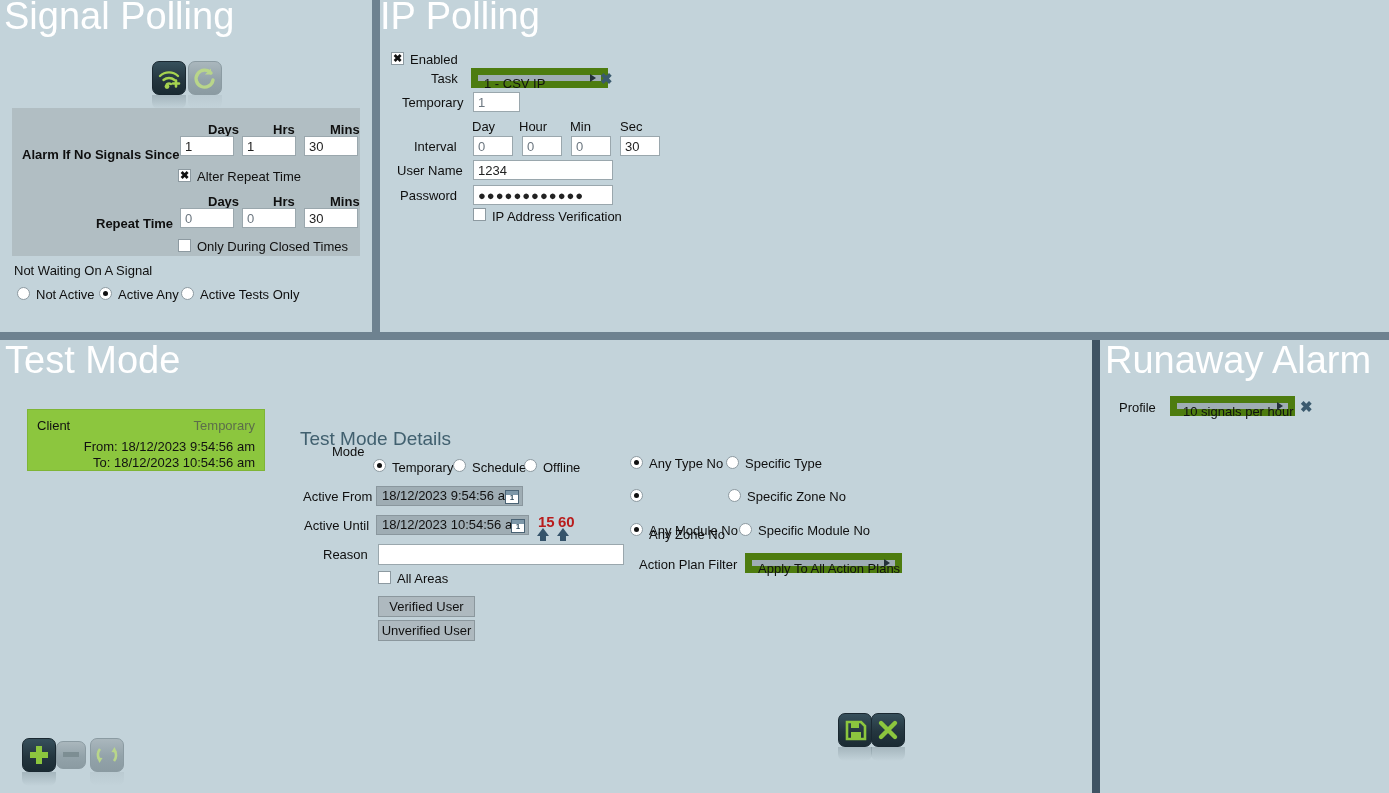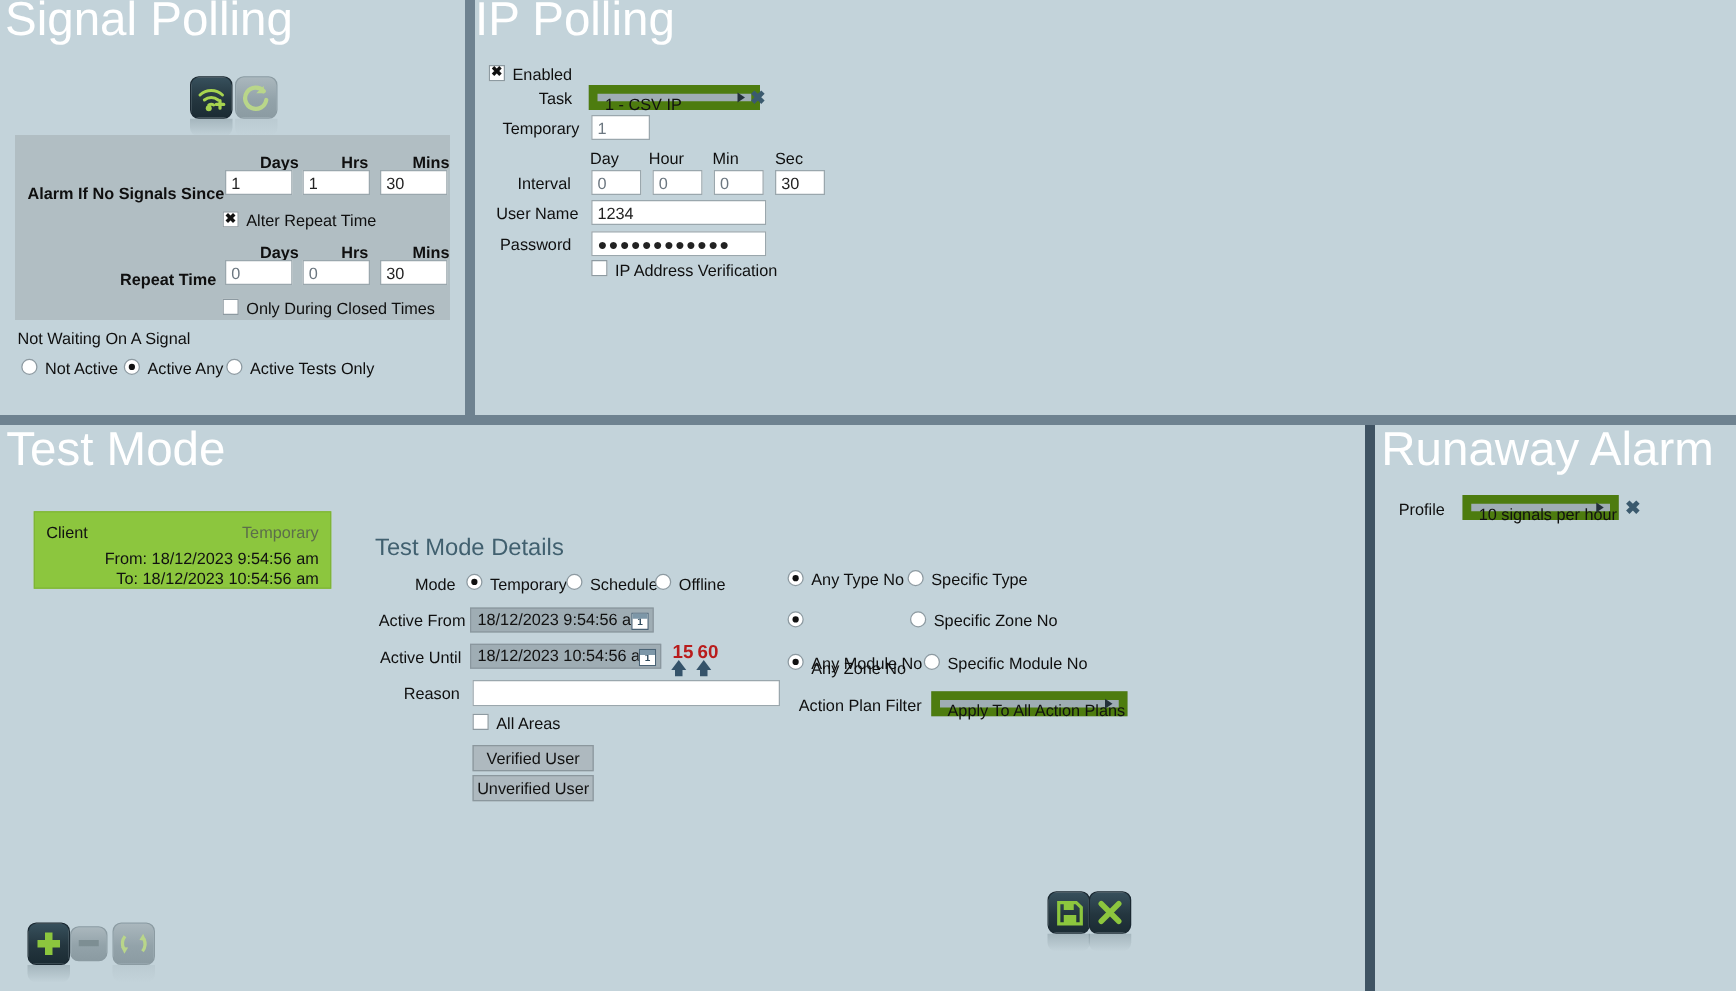--- a/index.html
+++ b/index.html
@@ -377,21 +377,21 @@
 
   <div class="client-card" style="left:27px;top:69px;width:238px;height:62px;">
     <div class="cc-name">Client</div>
     <div class="cc-type">Temporary</div>
     <div class="cc-from">From: 18/12/2023 9:54:56 am</div>
     <div class="cc-to">To: 18/12/2023 10:54:56 am</div>
   </div>
 
   <div class="section-subtitle" style="left:300px;top:88px;">Test Mode Details</div>
 
-  <div class="lbl" style="left:332px;top:120px;">Mode</div>
+  <div class="lbl" style="left:332px;top:104px;">Mode</div>
   <div class="rb on" style="left:373px;top:119px;"></div>
   <div class="lbl" style="left:392px;top:120px;">Temporary</div>
   <div class="rb" style="left:453px;top:119px;"></div>
   <div class="lbl" style="left:472px;top:120px;">Schedule</div>
   <div class="rb" style="left:524px;top:119px;"></div>
   <div class="lbl" style="left:543px;top:120px;">Offline</div>
 
   <div class="lbl" style="left:303px;top:149px;">Active From</div>
   <div class="datefield" style="left:376px;top:146px;width:147px;">
     <span>18/12/2023 9:54:56 am</span>

